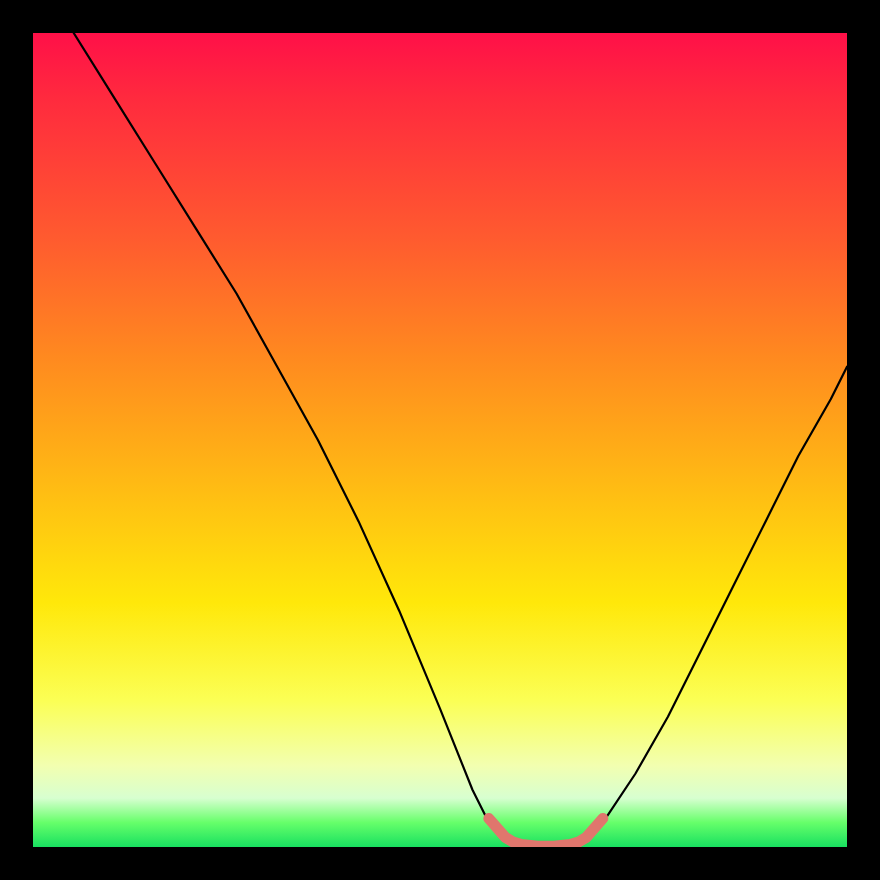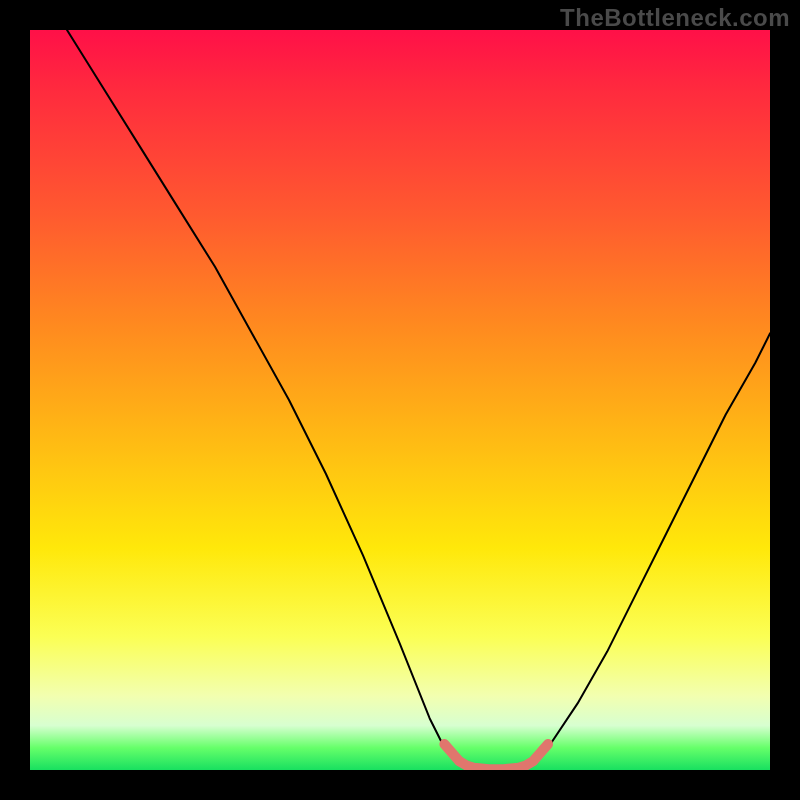--- a/index.html
+++ b/index.html
@@ -63,21 +63,20 @@
     top: 0;
     width: 100%;
     height: 100%;
     z-index: 20;
   }
 </style>
 </head>
 <body>
 
 <div class="frame">
-  <div class="watermark">TheBottleneck.com</div>
 
   <div class="plot-area">
     <div class="gradient"></div>
 
     <svg class="curve" viewBox="0 0 740 740" preserveAspectRatio="none">
       <g id="series-group">
           <path d="M37.00 0.00 L74.00 59.20 L111.00 118.40 L148.00 177.60 L185.00 236.80 L222.00 303.40 L259.00 370.00 L296.00 444.00 L333.00 525.40 L370.00 614.20 L399.60 688.20 L414.40 717.80 L429.20 732.60" fill="none" stroke="#000000" stroke-width="2" stroke-linecap="round" stroke-linejoin="round"></path>
           <path d="M503.20 732.60 L518.00 717.80 L547.60 673.40 L577.20 621.60 L606.80 562.40 L636.40 503.20 L666.00 444.00 L695.60 384.80 L725.20 333.00 L740.00 303.40" fill="none" stroke="#000000" stroke-width="2" stroke-linecap="round" stroke-linejoin="round"></path>
           <path d="M414.40 714.10 L429.20 731.12 L436.60 735.56 L444.00 737.78 L458.80 739.26 L473.60 739.26 L488.40 737.78 L495.80 735.56 L503.20 731.12 L518.00 714.10" fill="none" stroke="#e0766d" stroke-width="10" stroke-linecap="round" stroke-linejoin="round"></path>
         </g>

